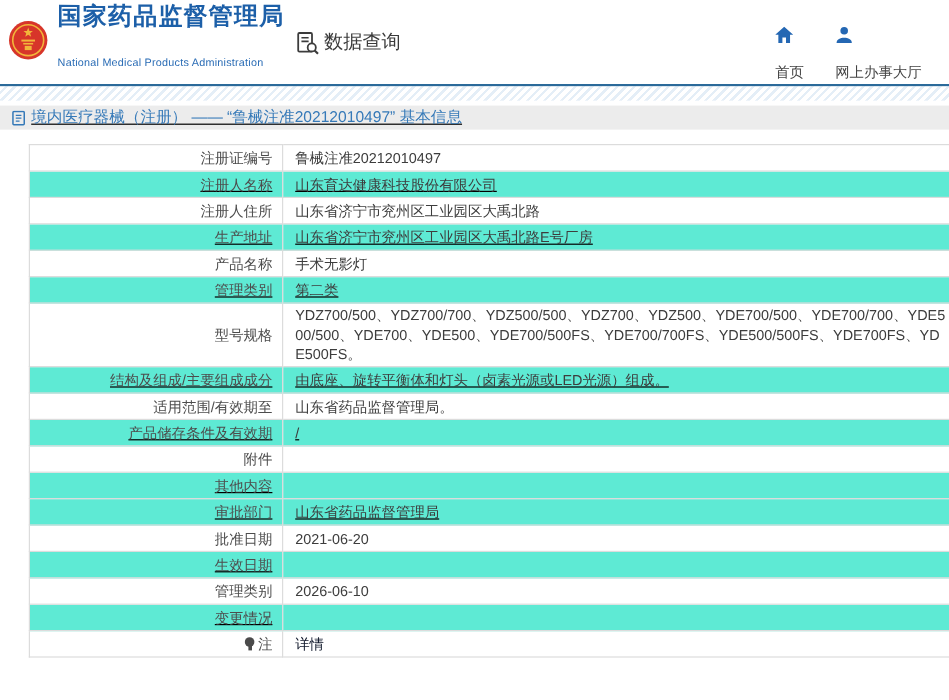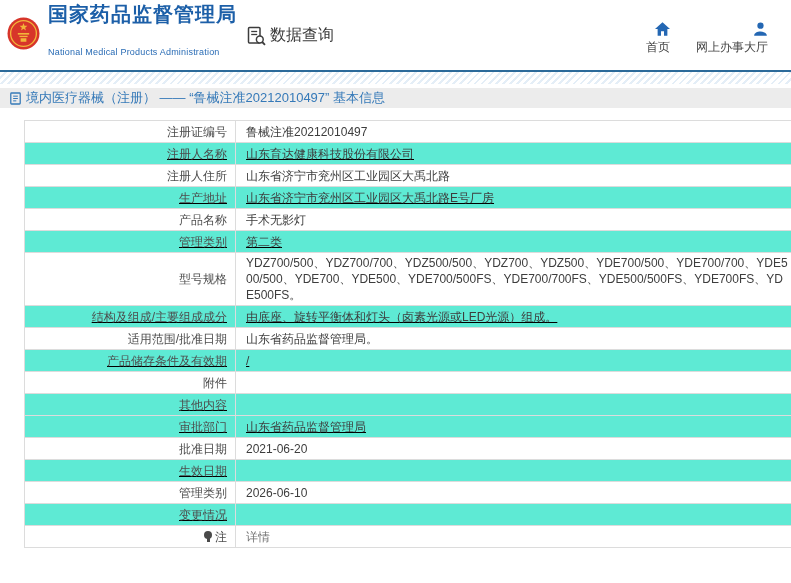--- a/index.html
+++ b/index.html
@@ -8,40 +8,40 @@
 
   
   .header { position:relative; height:70px; background:#fff; }
   .emblem { position:absolute; left:7px; top:17px; width:33px; height:33px; }
   .org-names { position:absolute; left:48px; top:2px; }
   .org-cn { font-size:20px; font-weight:bold; color:#1c5fa8; letter-spacing:1px; line-height:24px; }
   .org-en { font-size:9px; color:#2a6cb5; margin-top:21px; letter-spacing:0.2px; }
   .data-query { position:absolute; left:246px; top:25px; display:flex; align-items:flex-end; gap:4px;
     font-size:16px; color:#3a3a3a; font-weight:500; }
   .top-nav { position:absolute; right:23px; top:22px; display:flex; gap:26px; }
-  .nav-item { display:flex; flex-direction:column; align-items:flex-end; gap:3px; cursor:pointer; }
+  .nav-item { display:flex; flex-direction:column; align-items:flex-start; gap:16px; cursor:pointer; }
   .nav-item .lbl { font-size:12px; color:#444; white-space:nowrap; }
 
   
   .blue-line { height:2px; background:#2b6a9a; }
   .stripe-band { height:12px;
     background:repeating-linear-gradient(135deg,#ffffff 0px,#ffffff 3px,#e4eef7 3px,#e4eef7 5px); }
   .gap { height:4px; background:#fff; }
   .title-bar { height:20px; background:#ececec; display:flex; align-items:center;
-    padding-left:10px; gap:5px; }
+    padding-left:10px; gap:5px;text-decoration:underline; }
   .title-bar .title-text { font-size:13px; color:#3579b8; }
 
   
   table { border-collapse:collapse; width:775px; margin:12px 0 0 24px; table-layout:fixed; }
   td { border:1px solid #dcdcdc; font-size:12px; vertical-align:middle; line-height:16px; }
   tr { height:22px; }
   tr.even { background:#5eead4;text-decoration:underline; }
   .label-cell { width:211px; text-align:right; padding:2px 8px 2px 2px; color:#4d4d4d; white-space:nowrap; }
   .value-cell { padding:2px 8px 2px 10px; color:#3d3d3d; word-break:break-all; }
-  .value-cell a { color:#737373; text-decoration:none; }
+  .value-cell a { color:#0f172a; text-decoration:none; }
 
   
   .bulb-icon { display:inline-block; width:8px; height:11px; position:relative; margin-right:3px; vertical-align:-1px; }
   .bulb-icon::before { content:""; position:absolute; top:0; left:0; width:8px; height:8px;
     background:#4a4a4a; border-radius:50%; }
   .bulb-icon::after { content:""; position:absolute; bottom:0; left:2.5px; width:3px; height:3.5px; background:#4a4a4a; }
 </style>
 </head>
 <body>
 
@@ -127,21 +127,21 @@
       </tr>
       <tr class="odd">
         <td class="label-cell"><span>型号规格</span></td>
         <td class="value-cell">YDZ700/500、YDZ700/700、YDZ500/500、YDZ700、YDZ500、YDE700/500、YDE700/700、YDE500/500、YDE700、YDE500、YDE700/500FS、YDE700/700FS、YDE500/500FS、YDE700FS、YDE500FS。</td>
       </tr>
       <tr class="even">
         <td class="label-cell"><span>结构及组成/主要组成成分</span></td>
         <td class="value-cell">由底座、旋转平衡体和灯头（卤素光源或LED光源）组成。</td>
       </tr>
       <tr class="odd">
-        <td class="label-cell"><span>适用范围/批准日期</span></td>
+        <td class="label-cell"><span>适用范围/有效期至</span></td>
         <td class="value-cell">山东省药品监督管理局。</td>
       </tr>
       <tr class="even">
         <td class="label-cell"><span>产品储存条件及有效期</span></td>
         <td class="value-cell">/</td>
       </tr>
       <tr class="odd">
         <td class="label-cell"><span>附件</span></td>
         <td class="value-cell"></td>
       </tr>

